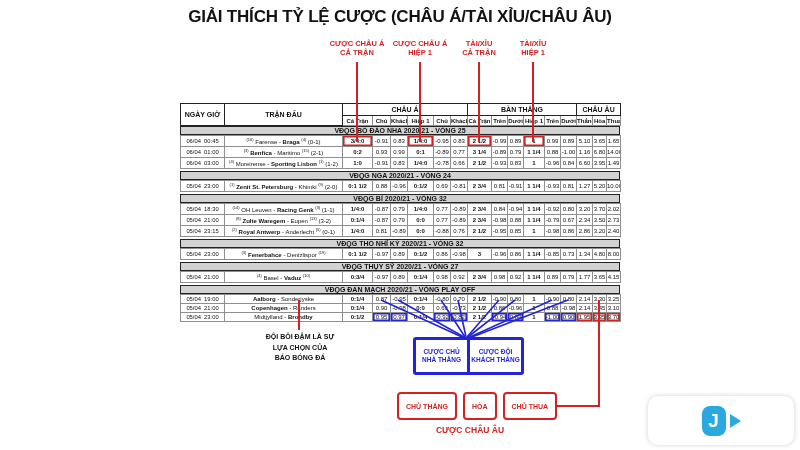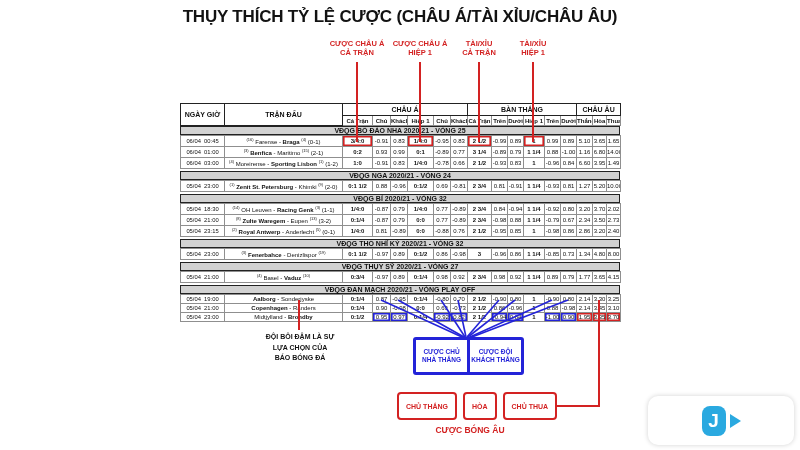--- a/index.html
+++ b/index.html
@@ -54,21 +54,21 @@
               color:#fff;font-size:19px;font-weight:bold;}
   .logo-play{width:0;height:0;border-top:7px solid transparent;border-bottom:7px solid transparent;
              border-left:11px solid #2aa9e0;}
   .logo-text{font-size:25px;font-weight:bold;color:#2aa9e0;letter-spacing:-0.5px;}
 </style>
 </head>
 <body>
 
 <div class="canvas">
 
-  <div class="title">THỤY THÍCH TỶ LỆ CƯỢC (CHÂU Á/TÀI XỈU/CHÂU ÂU)</div>
+  <div class="title">GIẢI THÍCH TỶ LỆ CƯỢC (CHÂU Á/TÀI XỈU/CHÂU ÂU)</div>
 
   <div id="toplabels">
       <div class="top-label" style="left:357px">
         <div>CƯỢC CHÂU Á</div>
         <div>CẢ TRẬN</div>
       </div>
       <div class="top-label" style="left:420px">
         <div>CƯỢC CHÂU Á</div>
         <div>HIỆP 1</div>
       </div>
@@ -534,20 +534,20 @@
   <div class="blue-box">
     <div class="blue-cell">CƯỢC CHỦ NHÀ THẮNG</div>
     <div class="blue-cell">CƯỢC ĐỘI KHÁCH THẮNG</div>
   </div>
 
   <div class="red-boxes" id="redboxes">
       <div class="red-box">CHỦ THẮNG</div>
       <div class="red-box">HÒA</div>
       <div class="red-box">CHỦ THUA</div>
     </div>
-  <div class="red-boxes-label">CƯỢC BÓNG ÂU</div>
+  <div class="red-boxes-label">CƯỢC CHÂU ÂU</div>
 
   <div class="logo">
     <div class="logo-badge">J</div>
     <div class="logo-play"></div>
   </div>
 
 </div>
 
 </body></html>

